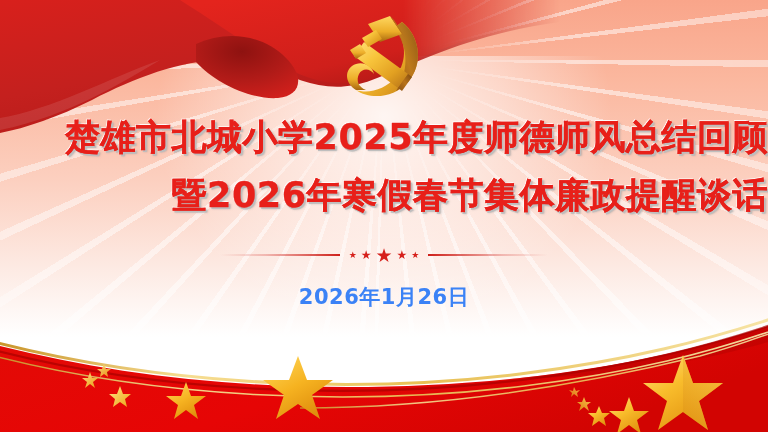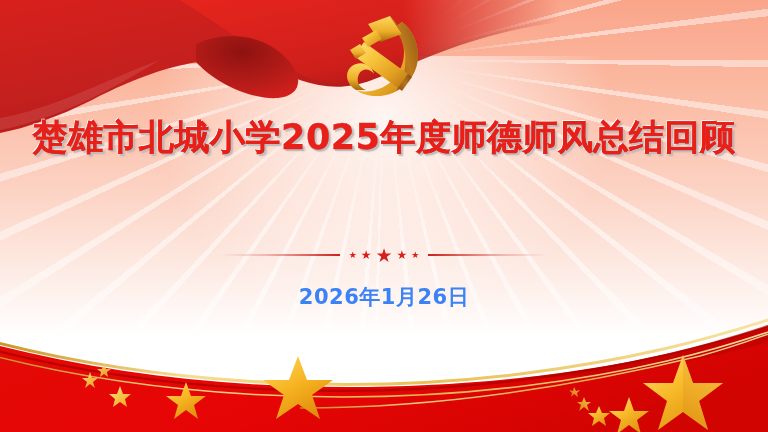--- a/index.html
+++ b/index.html
@@ -53,20 +53,21 @@
     font-weight:700;
     font-size:35px;
     line-height:58px;
     letter-spacing:0.5px;
     color:#e8201a;
     white-space:nowrap;
     text-shadow:
        1.6px 1.6px 0 rgba(190,190,190,.95),
        2.4px 2.4px 2px rgba(150,150,150,.55),
       -0.8px -0.8px 0 rgba(255,255,255,.9);
+    text-align: right;
     -webkit-text-stroke:0.3px #e8201a;
   }
   .title-line.l2{font-size:35px;}
 
   
   .divider{
     position:absolute;left:0;right:0;top:244px;
     display:flex;align-items:center;justify-content:center;gap:9px;height:22px;
   }
   .dash{width:120px;height:2px;}
@@ -165,20 +166,21 @@
       <path d="M36,12 L58,4 L70,22 L48,30 Z" fill="url(#gC)"></path>
       <path d="M58,4 L70,22 L74,26 L62,8 Z" fill="url(#gB)"></path>
 
       <path d="M30,26 L44,18 L50,27 L36,35 Z" fill="url(#gA)"></path>
       <path d="M18,38 L28,32 L34,41 L24,47 Z" fill="url(#gC)"></path>
     </svg>
   </div>
 
   <div class="titles">
     <div class="title-line l1">楚雄市北城小学2025年度师德师风总结回顾</div>
+    <div class="title-line l2">暨2026年寒假春节集体廉政提醒谈话</div>
   </div>
 
   <div class="divider">
     <span class="dash left"></span>
     <span class="stars">
       <span class="s">★</span>
       <span class="m">★</span>
       <span class="b">★</span>
       <span class="m">★</span>
       <span class="s">★</span>

